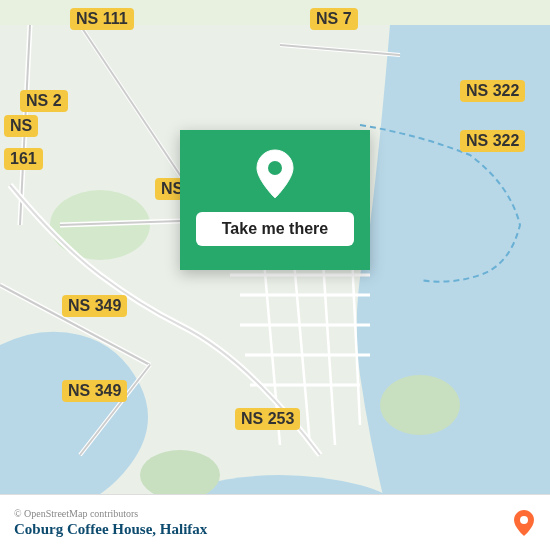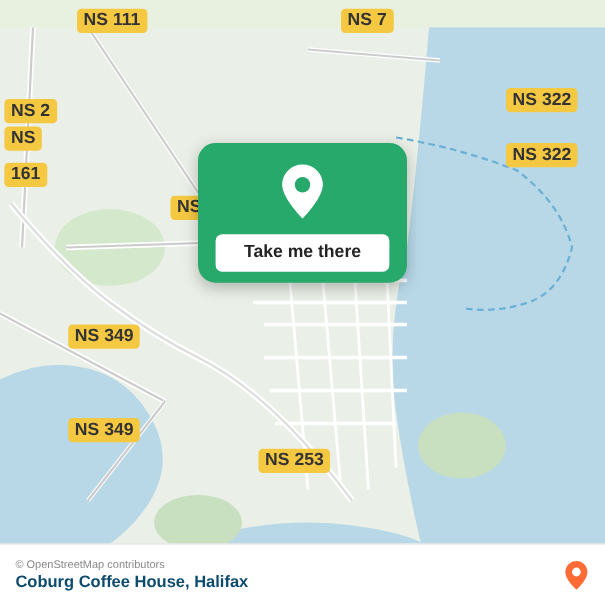--- a/index.html
+++ b/index.html
@@ -24,20 +24,21 @@
     .bottom-bar {
       position: absolute;
       bottom: 0; left: 0; right: 0;
       height: 56px;
       background: #fff;
       border-top: 1px solid #ddd;
       display: flex;
       align-items: center;
       justify-content: space-between;
       padding: 0 14px;
+      font-family: Liberation Serif, serif;
     }
 
     .bottom-left {
       display: flex;
       flex-direction: column;
     }
 
     .copyright-text {
       font-size: 10px;
       color: #888;
@@ -68,23 +69,23 @@
       letter-spacing: -0.5px;
     }
 
     
     .card-overlay {
       position: absolute;
       top: 130px;
       left: 50%;
       transform: translateX(-50%);
       background: #27a96c;
-      border-radius: 16px;
+      border-radius: 0;
       width: 190px;
-      padding: 18px 16px 10px;
+      padding: 18px 16px 24px;
       display: flex;
       flex-direction: column;
       align-items: center;
       box-shadow: 0 4px 14px rgba(0,0,0,0.25);
     }
 
     .card-pin-icon {
       margin-bottom: 8px;
     }
 
@@ -166,21 +167,21 @@
 
     <path d="M 10 160 Q 60 220 100 250 Q 140 280 180 300 Q 220 320 260 360 Q 290 390 320 430" stroke="#fff" stroke-width="6" fill="none"></path>
     <path d="M 10 160 Q 60 220 100 250 Q 140 280 180 300 Q 220 320 260 360 Q 290 390 320 430" stroke="#ddd" stroke-width="2" fill="none"></path>
 
     <path d="M 360 100 Q 420 110 470 130 Q 510 160 520 200 Q 510 240 480 250 Q 450 260 420 255" stroke="#6ab0d4" stroke-width="2" stroke-dasharray="6,4" fill="none"></path>
   </svg>
 
   <div id="road-labels">
   <div class="road-label" style="top: 8px; left: 70px; position: absolute;">NS 111</div>
       <div class="road-label" style="top: 8px; left: 310px; position: absolute;">NS 7</div>
-      <div class="road-label" style="top: 90px; left: 4px; position: absolute; text-align: center;">NS 2</div>
+      <div class="road-label" style="top: 90px; left: 20px; position: absolute; text-align: center;">NS 2</div>
       <div class="road-label" style="top: 178px; left: 155px; position: absolute;">NS 10</div>
       <div class="road-label" style="top: 80px; left: 460px; position: absolute;">NS 322</div>
       <div class="road-label" style="top: 130px; left: 460px; position: absolute;">NS 322</div>
       <div class="road-label" style="top: 295px; left: 62px; position: absolute;">NS 349</div>
       <div class="road-label" style="top: 380px; left: 62px; position: absolute;">NS 349</div>
       <div class="road-label" style="top: 408px; left: 235px; position: absolute;">NS 253</div>
       <div class="road-label" style="top: 148px; left: 4px; position: absolute;">161</div>
       <div class="road-label" style="top: 115px; left: 4px; position: absolute;">NS</div>
     </div>
 

